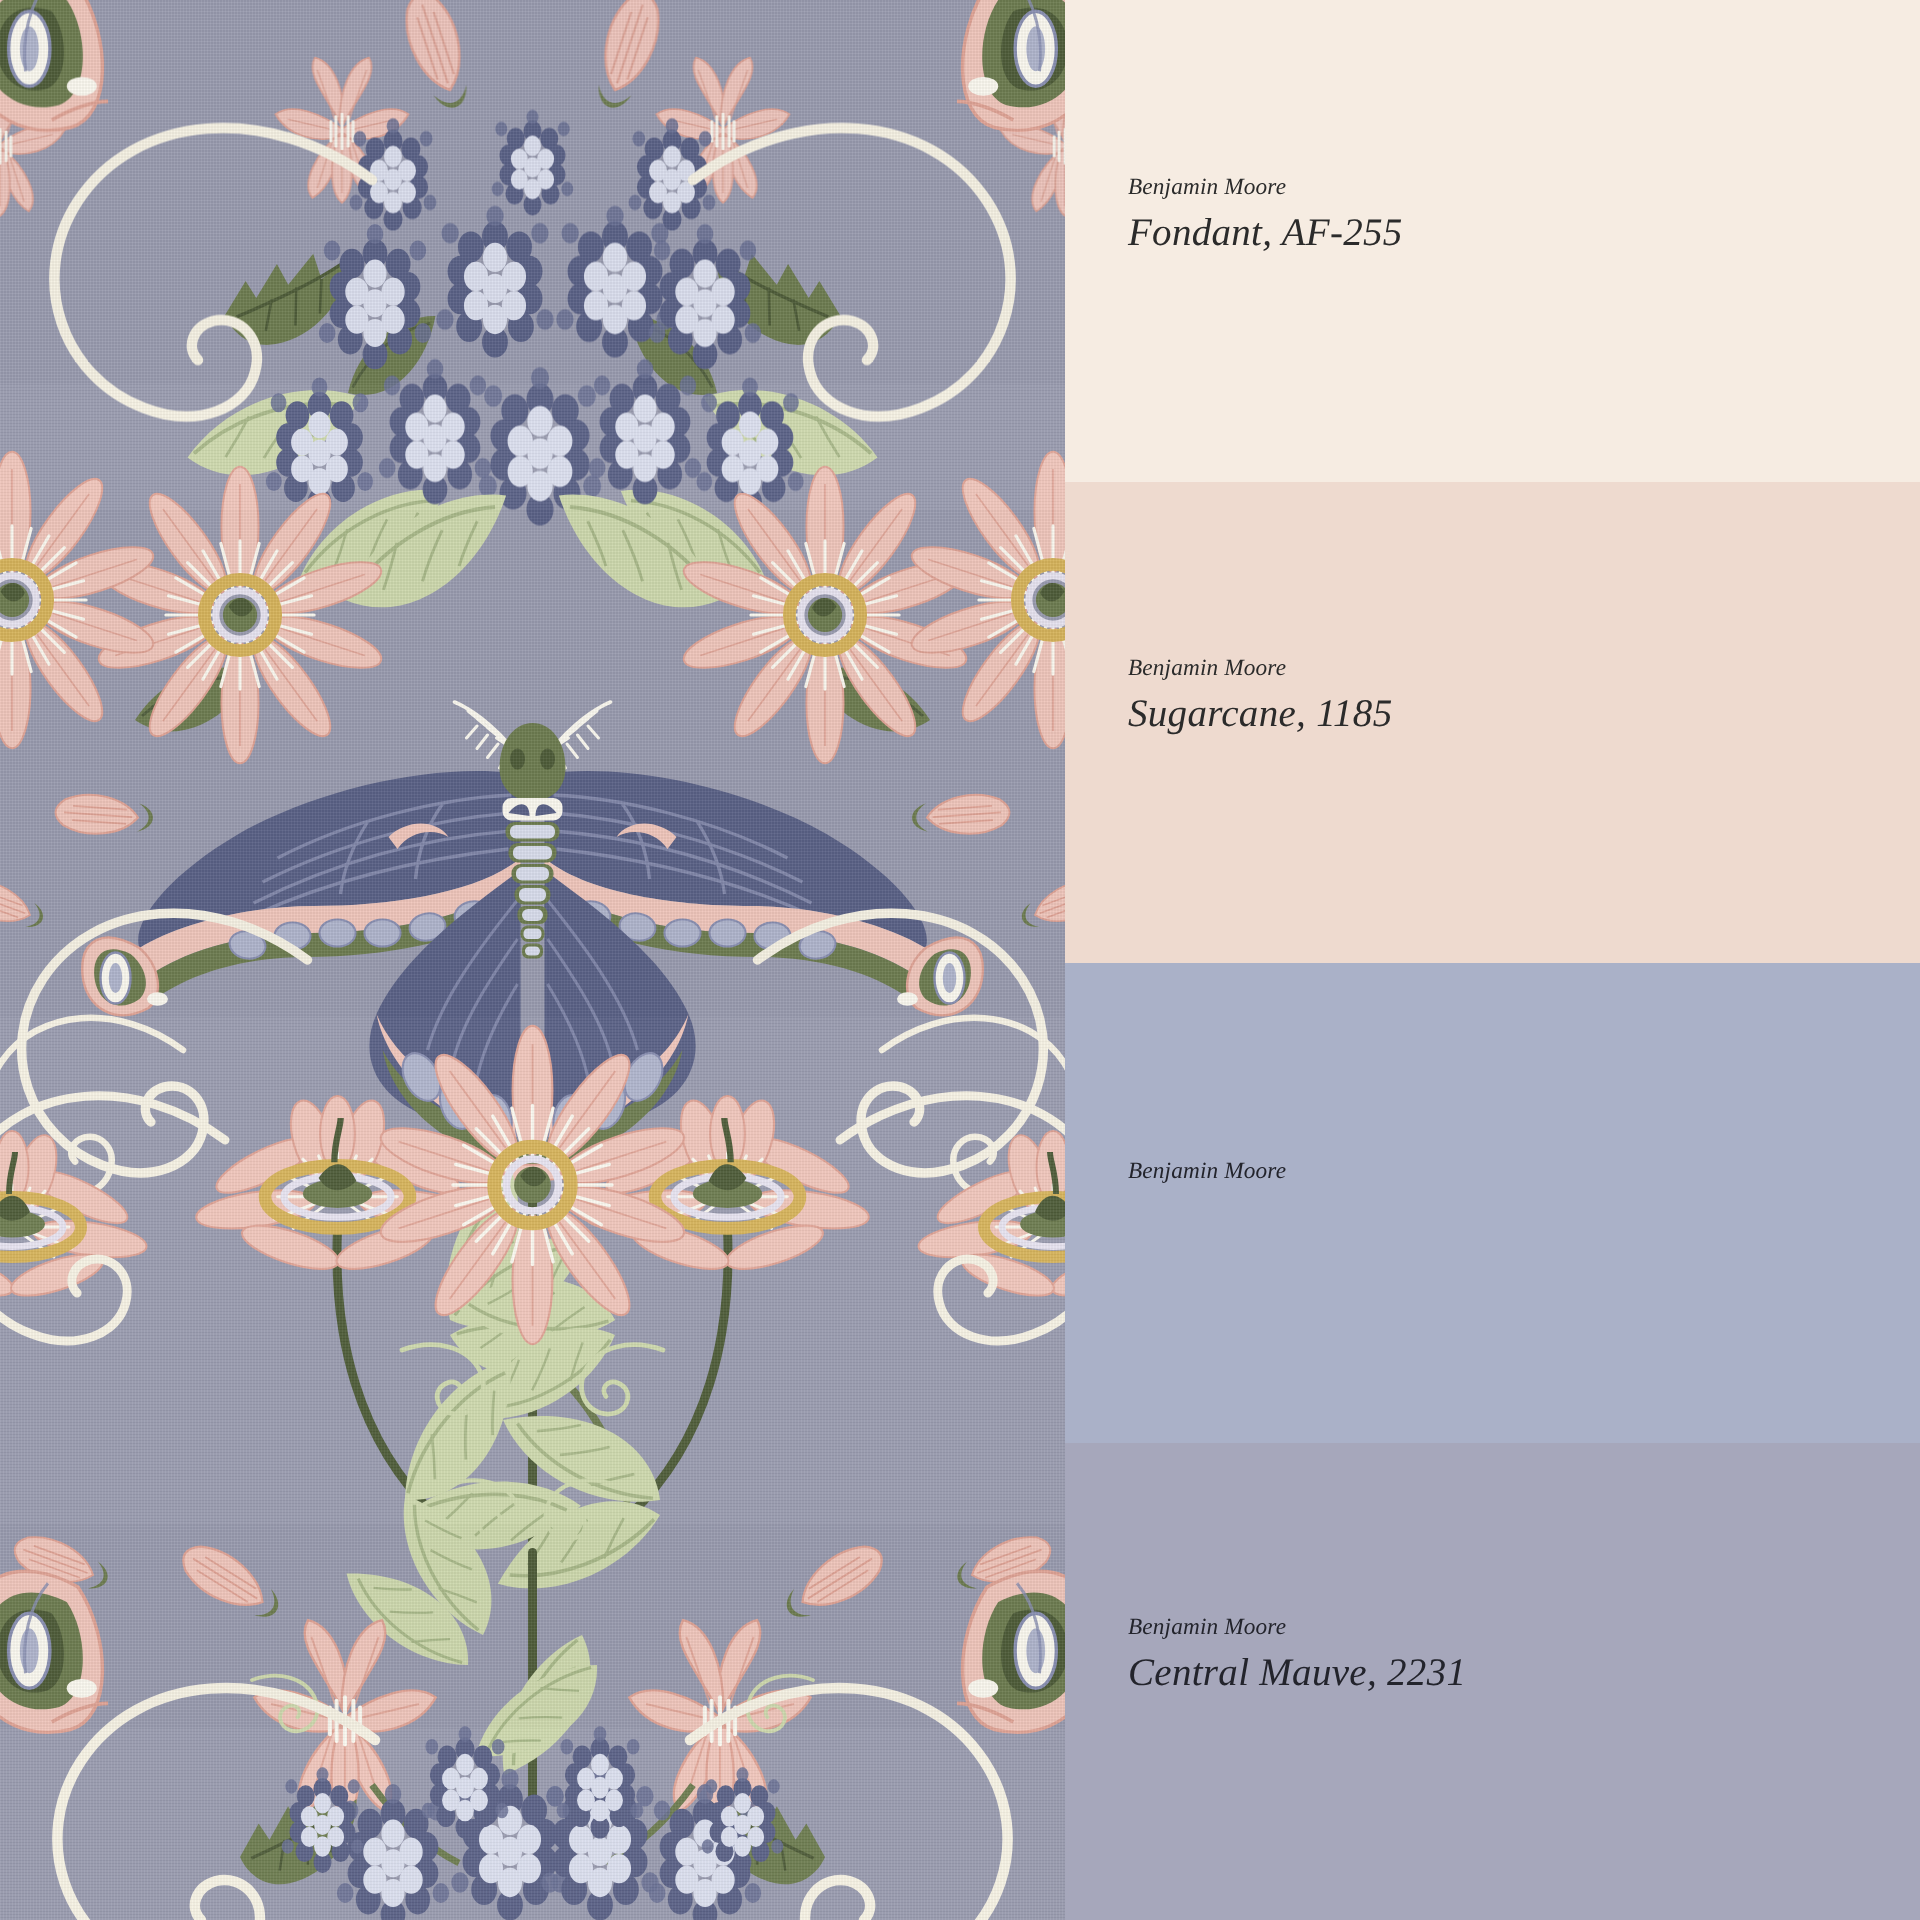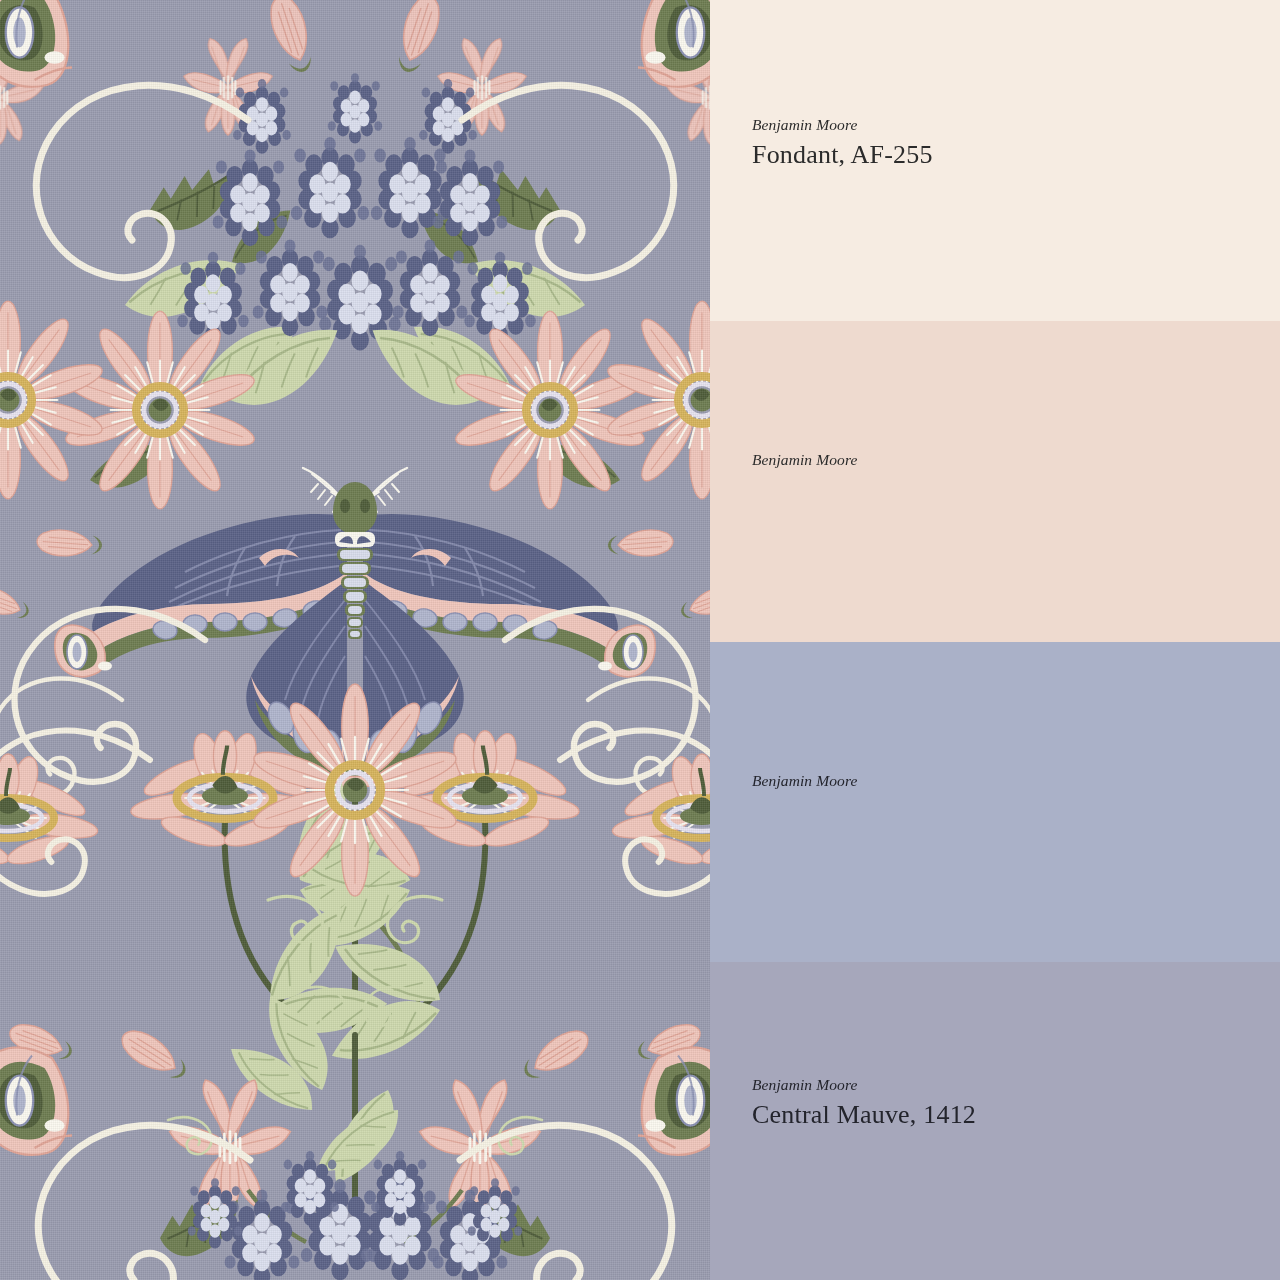--- a/index.html
+++ b/index.html
@@ -38,20 +38,21 @@
     box-sizing:border-box;
   }
   .swatch .brand{
     font-style:italic;
     font-size:15.5px;
     letter-spacing:.1px;
     line-height:1.1;
     margin-bottom:7px;
   }
   .swatch .name{
+    font-style:italic;
     font-size:26px;
     letter-spacing:.2px;
     line-height:1.12;
   }
   .text-stack{transform:translateY(-18px);}
 </style>
 </head>
 <body>
 
 <div id="root">
@@ -557,30 +558,31 @@
     <div class="swatch" style="flex: 321 0 0px; background: rgb(246, 236, 226); color: rgb(43, 43, 43);">
       <div class="text-stack">
         <div class="brand">Benjamin Moore</div>
         <div class="name">Fondant, AF-255</div>
       </div>
     </div>
 
     <div class="swatch" style="flex: 321 0 0px; background: rgb(238, 218, 207); color: rgb(43, 43, 43);">
       <div class="text-stack">
         <div class="brand">Benjamin Moore</div>
+        <div class="name">Sugarcane, 1185</div>
       </div>
     </div>
 
     <div class="swatch" style="flex: 320 0 0px; background: rgb(170, 177, 200); color: rgb(35, 36, 44);">
       <div class="text-stack">
         <div class="brand">Benjamin Moore</div>
       </div>
     </div>
 
     <div class="swatch" style="flex: 318 0 0px; background: rgb(166, 167, 187); color: rgb(35, 36, 44);">
       <div class="text-stack">
         <div class="brand">Benjamin Moore</div>
-        <div class="name">Central Mauve, 1412</div>
+        <div class="name">Central Mauve, 2231</div>
       </div>
     </div>
 
   </div>
 </div>
 
 </body></html>

